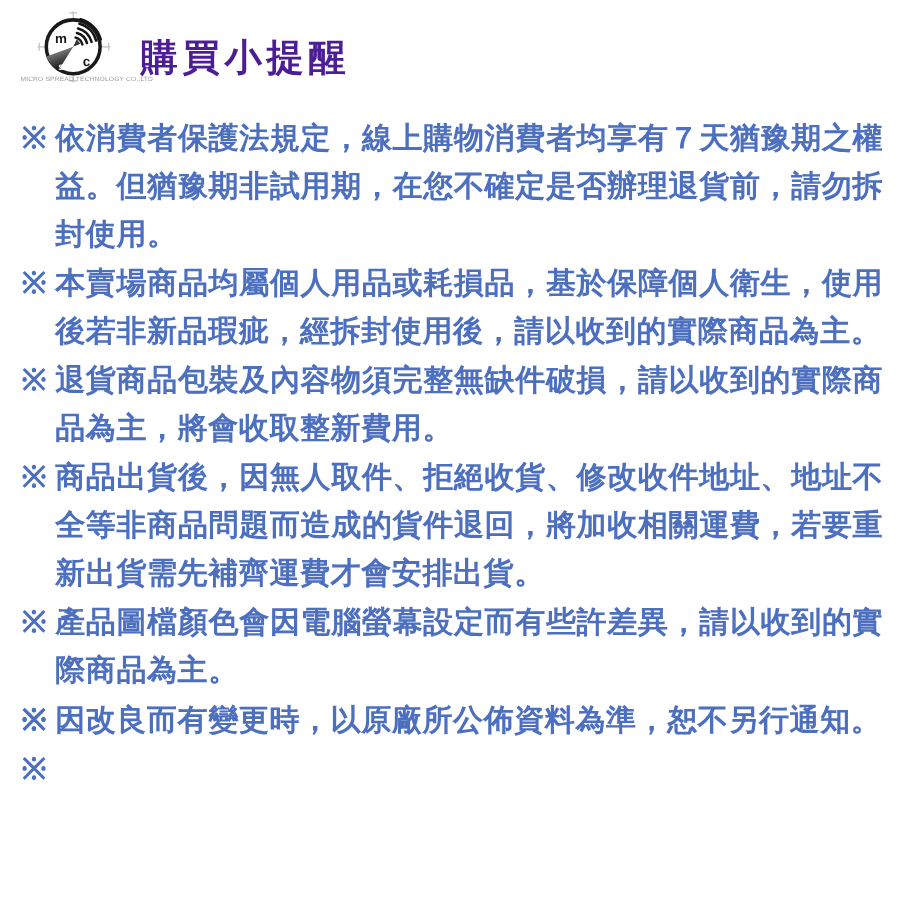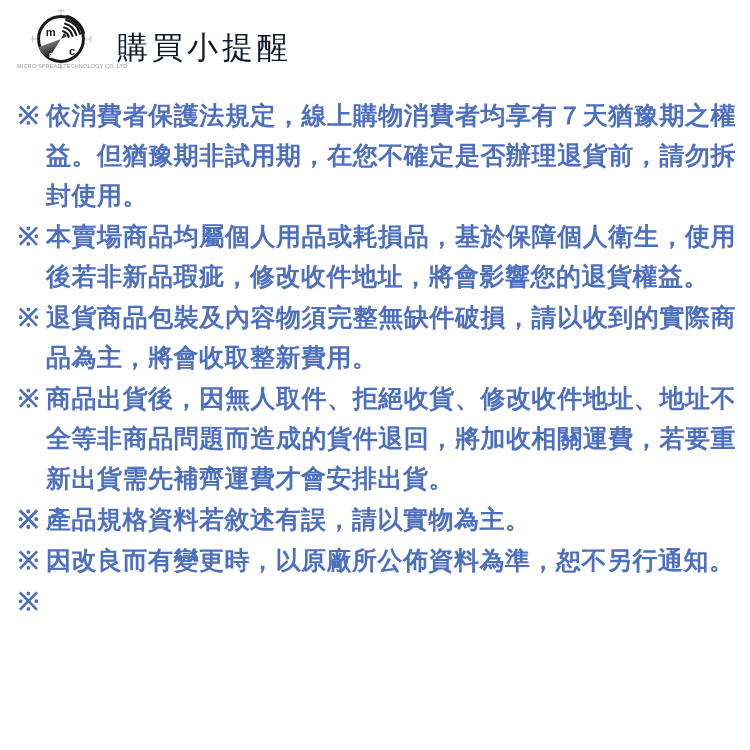--- a/index.html
+++ b/index.html
@@ -41,22 +41,22 @@
     transform: scale(0.62, 0.58);
     transform-origin: left top;
   }
   
   .title {
     position: absolute;
     left: 117px;
     top: 27px;
     margin: 0;
     font-size: 31px;
-    font-weight: normal;
-    color: #0f172a;
+    font-weight: bold;
+    color: #4c1d95;
     letter-spacing: 4px;
     white-space: nowrap;
   }
   
   .notices {
     position: absolute;
     left: 18px;
     top: 95px;
     width: 718px;
     color: #4c6fbf;
@@ -127,36 +127,36 @@
 
   <h1 class="title">購買小提醒</h1>
 
   <div class="notices">
     <div class="notice">
       <span class="marker">※</span>
       <span>依消費者保護法規定，線上購物消費者均享有７天猶豫期之權益。但猶豫期非試用期，在您不確定是否辦理退貨前，請勿拆封使用。</span>
     </div>
     <div class="notice">
       <span class="marker">※</span>
-      <span>本賣場商品均屬個人用品或耗損品，基於保障個人衛生，使用後若非新品瑕疵，修改收件地址，將會影響您的退貨權益。</span>
+      <span>本賣場商品均屬個人用品或耗損品，基於保障個人衛生，使用後若非新品瑕疵，經拆封使用後，請以收到的實際商品為主。</span>
     </div>
     <div class="notice">
       <span class="marker">※</span>
       <span>退貨商品包裝及內容物須完整無缺件破損，請以收到的實際商品為主，將會收取整新費用。</span>
     </div>
     <div class="notice">
       <span class="marker">※</span>
       <span>商品出貨後，因無人取件、拒絕收貨、修改收件地址、地址不全等非商品問題而造成的貨件退回，將加收相關運費，若要重新出貨需先補齊運費才會安排出貨。</span>
     </div>
     <div class="notice">
       <span class="marker">※</span>
+      <span>產品圖檔顏色會因電腦螢幕設定而有些許差異，請以收到的實際商品為主。</span>
     </div>
     <div class="notice">
       <span class="marker">※</span>
-      <span>產品規格資料若敘述有誤，請以實物為主。</span>
     </div>
     <div class="notice">
       <span class="marker">※</span>
       <span>因改良而有變更時，以原廠所公佈資料為準，恕不另行通知。</span>
     </div>
     <div class="notice">
       <span class="marker">※</span>
     </div>
   </div>
 

